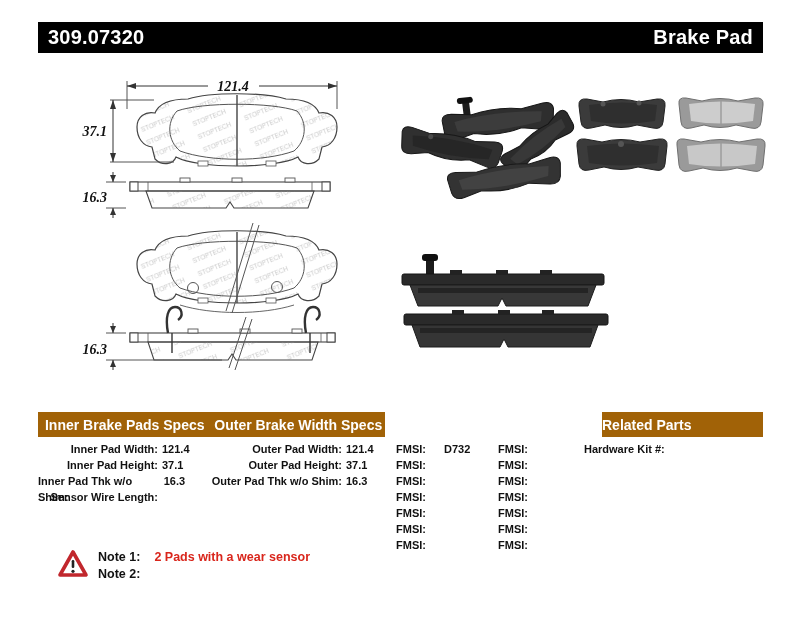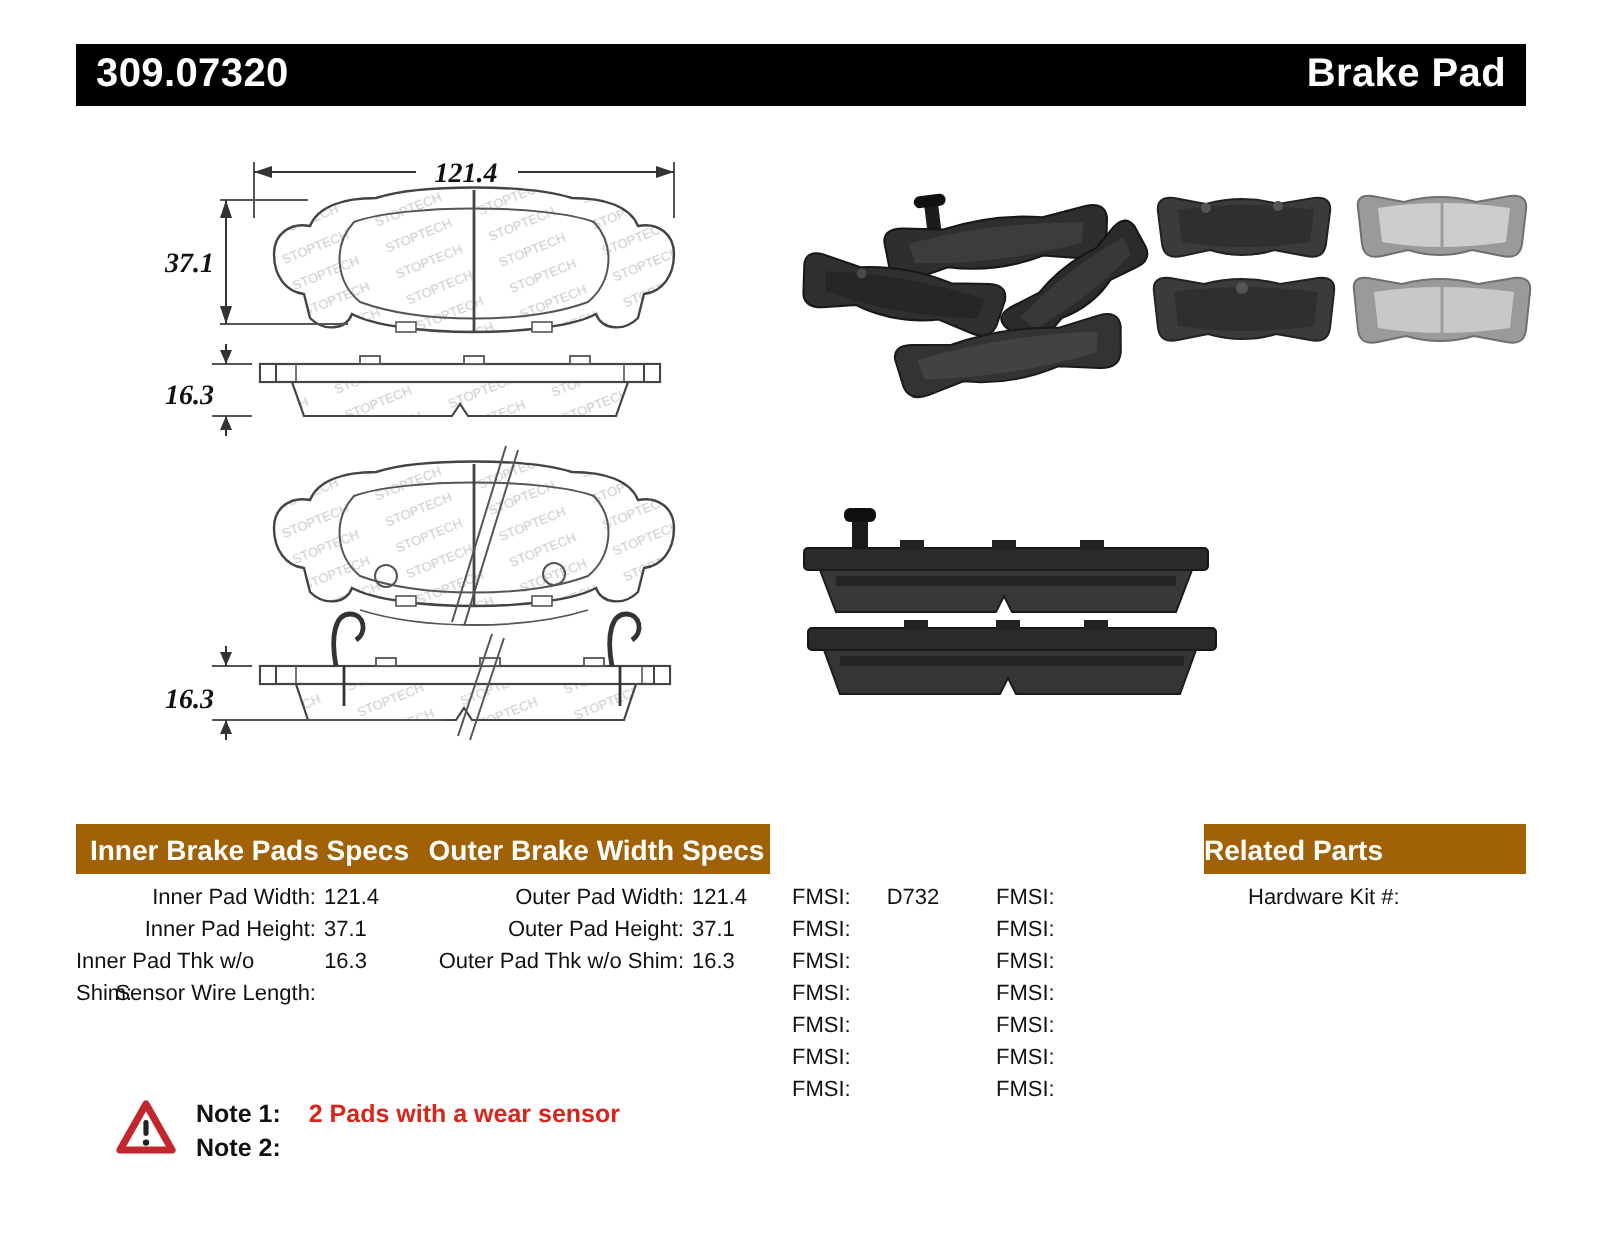--- a/index.html
+++ b/index.html
@@ -17,21 +17,21 @@
   .photo-svg { position:absolute; }
   .dim-text {
     font-family:"Liberation Serif", serif; font-style:italic; font-weight:bold;
     font-size:14px; fill:#111;
   }
   .spec-head {
     position:absolute; top:412px; height:25px; background:#a16207; color:#fff;
     font-weight:bold; font-size:14px; display:flex; align-items:center;
   }
   .spec-head span { display:block; }
-  .spec-col { position:absolute; top:441px; font-size:11px; font-weight:normal; color:#111; }
+  .spec-col { position:absolute; top:441px; font-size:11px; font-weight:bold; color:#111; }
   .spec-row { display:flex; justify-content:flex-end; height:16px; line-height:16px; }
   .spec-row .val { width:36px; text-align:left; margin-left:4px; }
   .fmsi-row { display:flex; height:16px; line-height:16px; }
   .fmsi-row .val { margin-left:18px; }
   .rel-row { display:flex; height:16px; line-height:16px; }
   .rel-row .val { margin-left:6px; }
   .notes { position:absolute; left:57px; top:549px; display:flex; }
   .warn-icon { width:32px; height:30px; margin-right:9px; }
   .note-lines { font-size:12.5px; font-weight:bold; color:#111; }
   .note-line { height:17px; line-height:17px; display:flex; }
@@ -309,21 +309,21 @@
     <div class="fmsi-row">
       <span>FMSI:</span>
       <span class="val"></span>
     </div>
     <div class="fmsi-row">
       <span>FMSI:</span>
       <span class="val"></span>
     </div>
   </div>
 
-  <div class="spec-col" style="left:624px; width:150px;">
+  <div class="spec-col" style="left:584px; width:150px;">
     <div class="rel-row">
       <span>Hardware Kit #:</span>
       <span class="val"></span>
     </div>
   </div>
 
   <div class="notes">
     <svg class="warn-icon" viewBox="0 0 32 30">
       <path d="M16,3 L29,26 L3,26 Z" fill="#fff" stroke="#c1272d" stroke-width="3.6" stroke-linejoin="round"></path>
       <rect x="14.7" y="11" width="2.6" height="8" rx="1.2" fill="#222"></rect>

